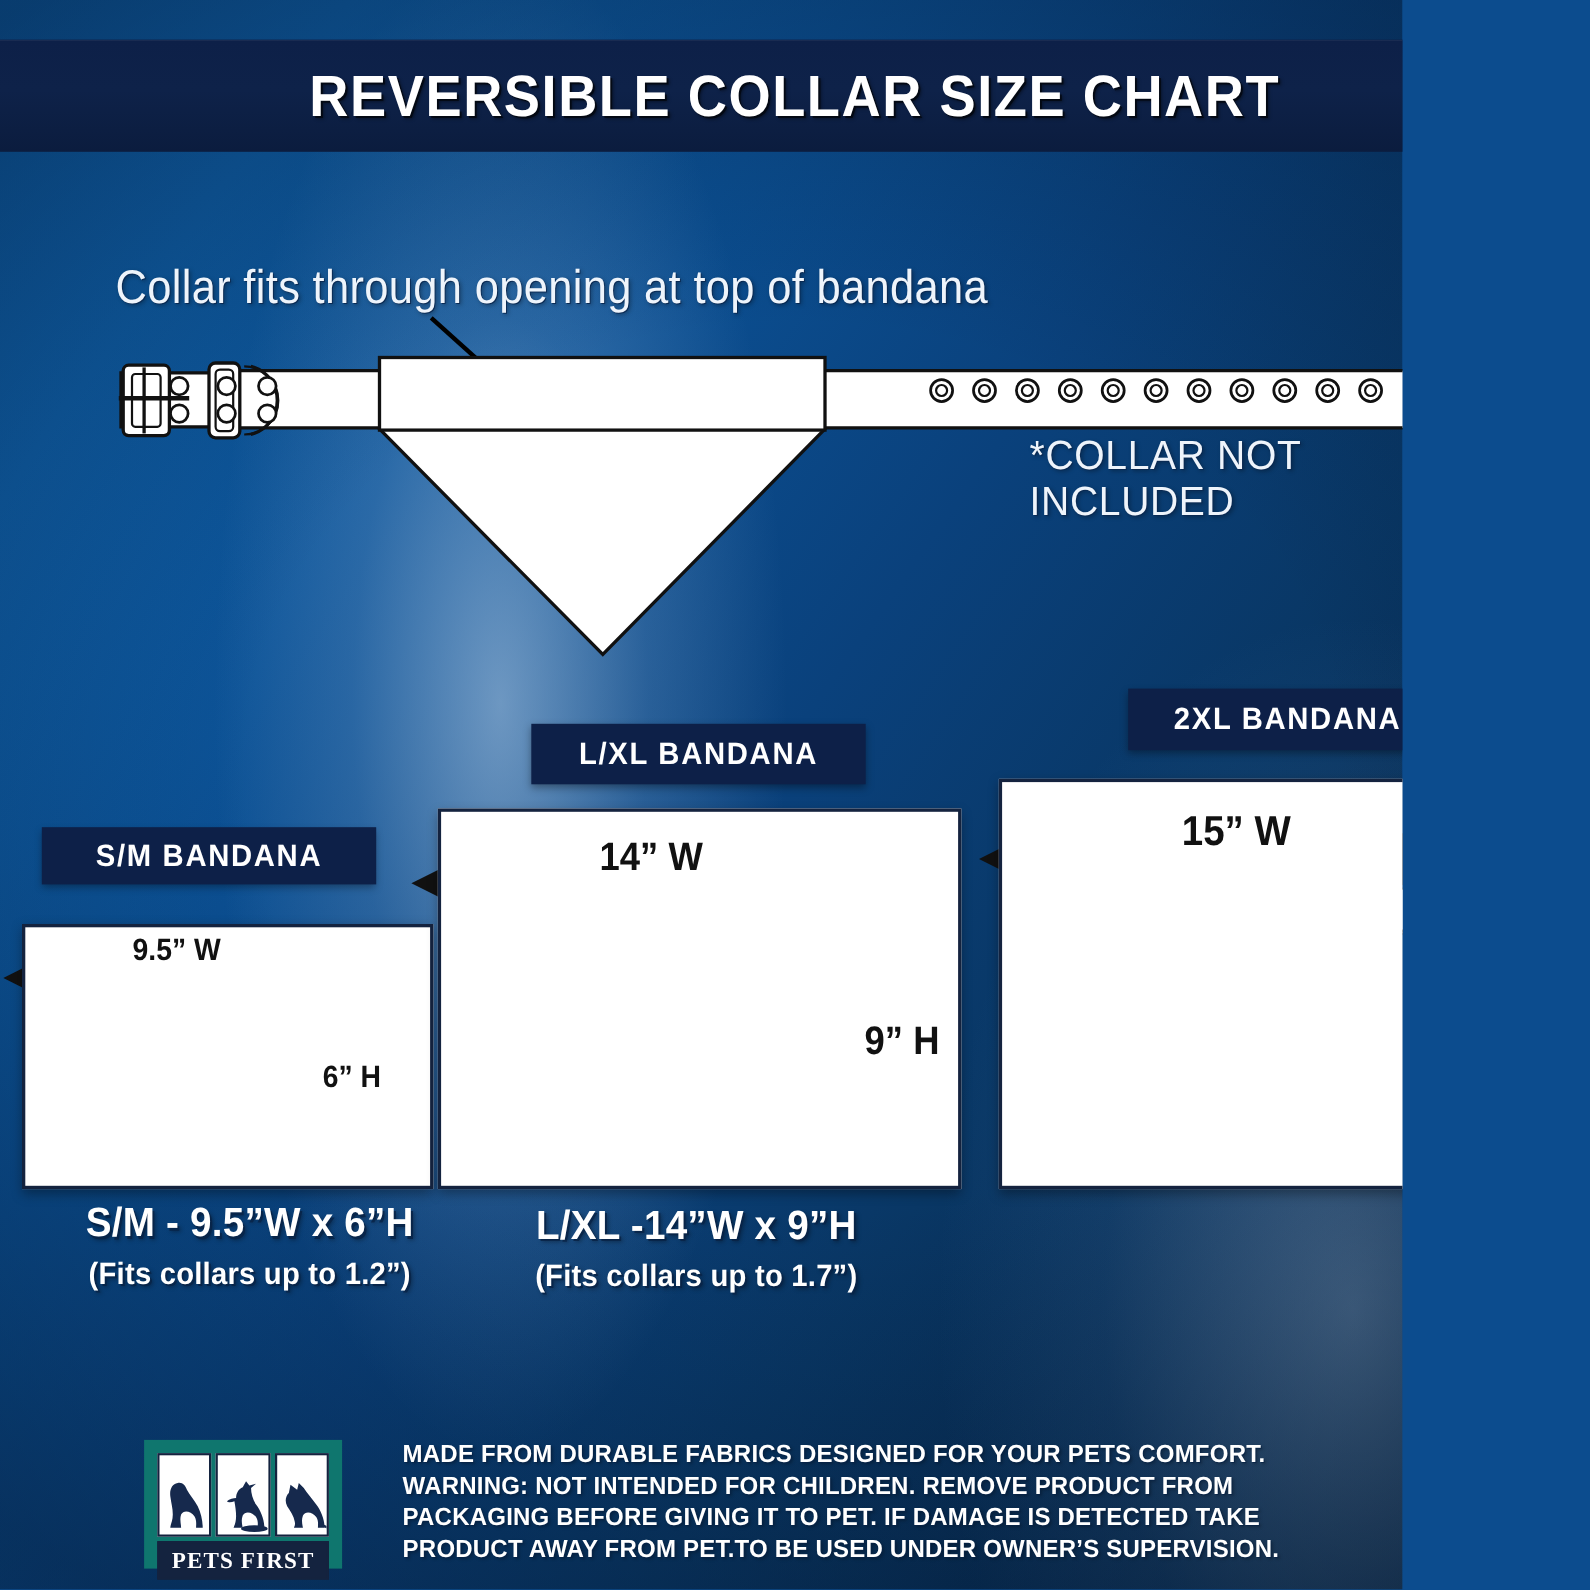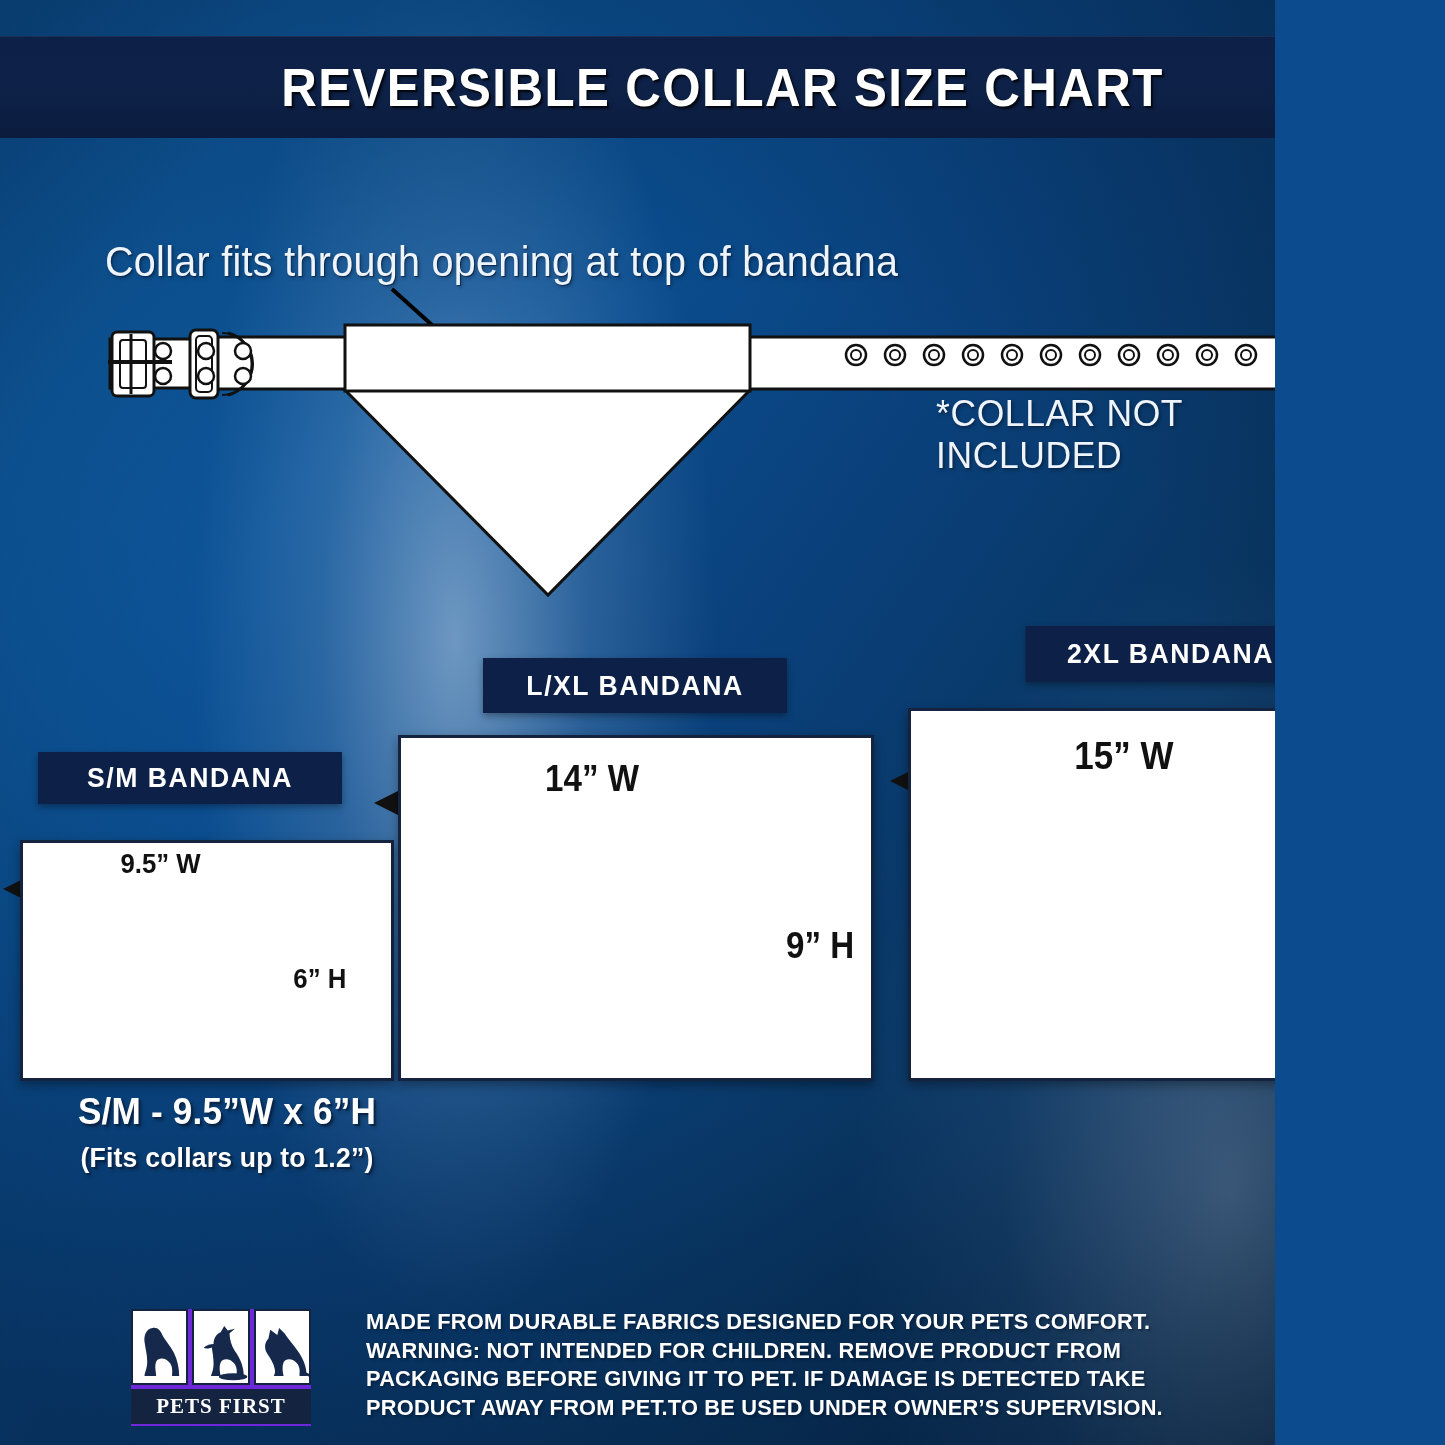--- a/index.html
+++ b/index.html
@@ -57,21 +57,21 @@
   .cap{position:absolute;text-align:center;color:#fff;}
   .cap .l1{font-size:37px;font-weight:700;letter-spacing:.2px;
       text-shadow:2px 2px 0 rgba(8,35,70,.85), 3px 3px 4px rgba(0,0,0,.35);
       transform:scaleX(.95);}
   .cap .l2{font-size:28px;font-weight:700;margin-top:9px;letter-spacing:.2px;
       text-shadow:2px 2px 0 rgba(8,35,70,.85), 3px 3px 4px rgba(0,0,0,.35);
       transform:scaleX(.95);}
 
   
   .logo{position:absolute;left:131px;top:1309px;width:180px;height:117px;
-      background:#6d28d9;padding:0;box-sizing:border-box;}
+      background:#0f766e;padding:12px;box-sizing:border-box;}
   .logo .cells{display:flex;gap:4px;height:76px;}
   .logo .cell{flex:1;border:2px solid #14233f;background:#fff;position:relative;overflow:hidden;}
   .logo .wordbar{margin-top:4px;height:31px;background:#14233f;border:2px solid #14233f;
       display:flex;align-items:center;justify-content:center;}
   .logo .word{color:#fff;font-size:21px;font-weight:700;letter-spacing:1px;font-family:"Liberation Serif",serif;}
 
   .disclaimer{position:absolute;left:366px;top:1308px;width:980px;color:#fff;
       font-size:22.5px;line-height:28.5px;font-weight:700;letter-spacing:.2px;
       transform:scaleX(.97);transform-origin:left top;
       text-shadow:1px 1px 0 rgba(8,35,70,.8), 2px 2px 3px rgba(0,0,0,.3);}
@@ -228,20 +228,24 @@
 
   <div class="dimtxt" style="left:541px;top:758px;font-size:36px;">14” W</div>
   <div class="dimtxt" style="left:783px;top:925px;font-size:36px;">9” H</div>
 
   <div class="dimtxt" style="left:1070px;top:735px;font-size:38px;">15” W</div>
   <div class="dimtxt" style="left:1325px;top:920px;font-size:38px;">11” H</div>
 
   <div class="cap" style="left:0px;top:1091px;width:390px;margin-left:32px;">
     <div class="l1">S/M - 9.5”W x 6”H</div>
     <div class="l2">(Fits collars up to 1.2”)</div>
+  </div>
+  <div class="cap" style="left:398px;top:1093px;width:470px;">
+    <div class="l1">L/XL -14”W x 9”H</div>
+    <div class="l2">(Fits collars up to 1.7”)</div>
   </div>
 
   <div class="logo">
     <div class="cells">
       <div class="cell">
         <svg viewBox="0 0 60 70" width="100%" height="100%" preserveAspectRatio="xMidYMax meet">
           <path d="M22,8 C15,9 12,16 13,24 C14,32 16,38 16,46 C16,54 13,58 13,62 L26,62 C26,57 24,52 26,46 C29,40 38,42 42,48 C45,53 44,58 44,62 L52,62 C52,54 50,44 46,36 C42,28 36,22 33,16 C31,11 28,7 22,8 Z" fill="#16294d"></path>
         </svg>
       </div>
       <div class="cell">

